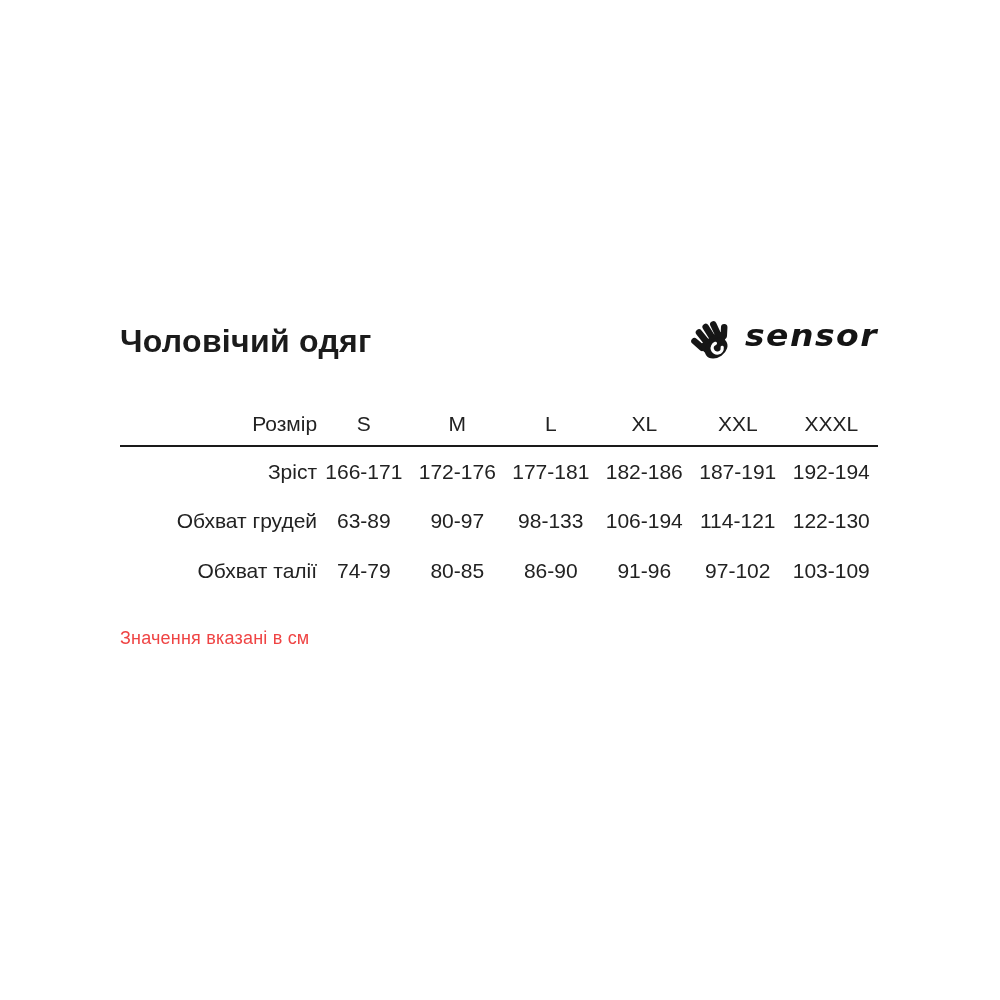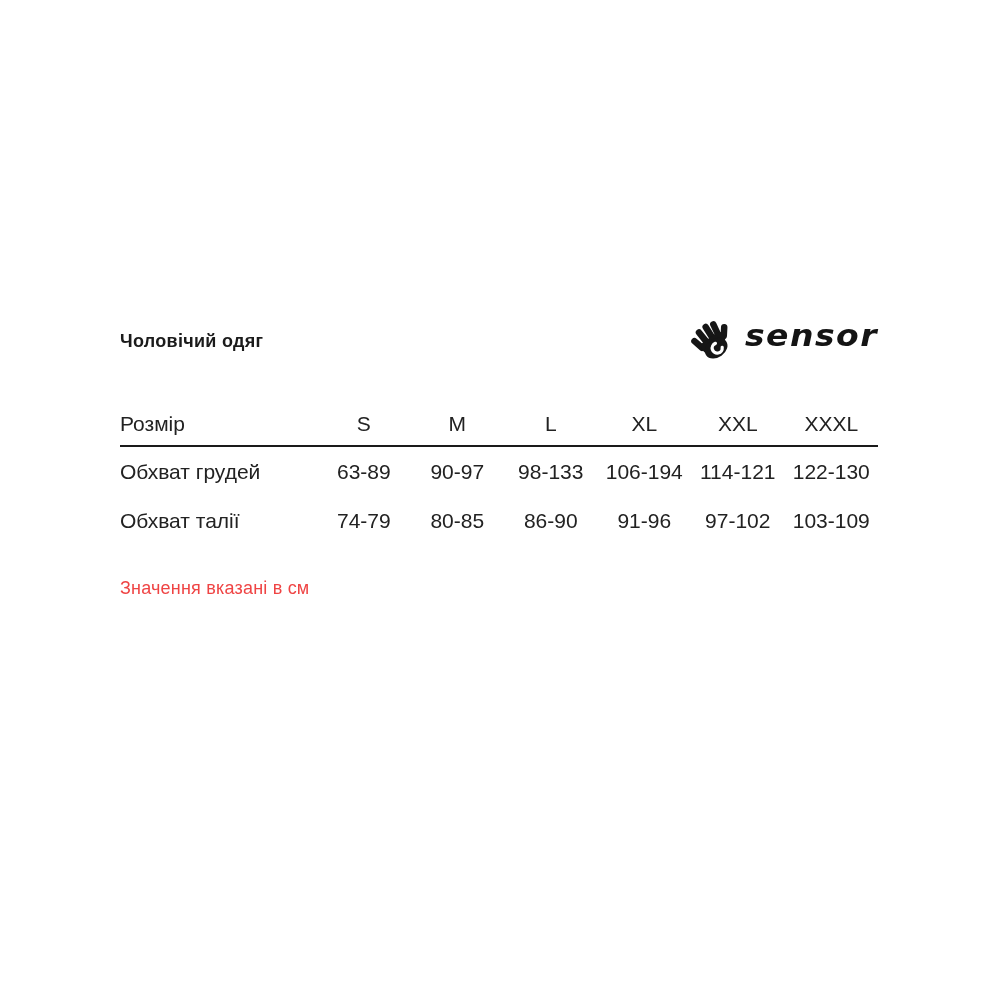--- a/index.html
+++ b/index.html
@@ -23,21 +23,21 @@
     width: 758px;
   }
   .header-row {
     display: flex;
     justify-content: space-between;
     align-items: center;
     height: 46px;
   }
   .title {
     margin: 0;
-    font-size: 18px;
+    font-size: 32px;
     font-weight: 700;
     letter-spacing: 0.3px;
     color: #1b1b1b;
   }
   .logo {
     display: flex;
     gap: 9px;
   }
   .logo-icon { width: 46px; height: 46px; display: block; }
   .logo-text {
@@ -59,21 +59,21 @@
   table.size-table th,
   table.size-table td {
     padding: 0;
     font-weight: 400;
     font-size: 21px;
     color: #222222;
     text-align: center;
     white-space: nowrap;
   }
   table.size-table .label-col {
-    text-align: left;
+    text-align: right;
     width: 26%;
   }
   table.size-table thead th {
     height: 44px;
     vertical-align: middle;
     border-bottom: 2px solid #1a1a1a;
   }
   table.size-table tbody td {
     height: 50px;
     vertical-align: middle;
@@ -119,20 +119,29 @@
           <th>S</th>
           <th>M</th>
           <th>L</th>
           <th>XL</th>
           <th>XXL</th>
           <th>XXXL</th>
         </tr>
       </thead>
       <tbody>
         <tr>
+          <td class="label-col">Зріст</td>
+          <td>166-171</td>
+          <td>172-176</td>
+          <td>177-181</td>
+          <td>182-186</td>
+          <td>187-191</td>
+          <td>192-194</td>
+        </tr>
+        <tr>
           <td class="label-col">Обхват грудей</td>
           <td>63-89</td>
           <td>90-97</td>
           <td>98-133</td>
           <td>106-194</td>
           <td>114-121</td>
           <td>122-130</td>
         </tr>
         <tr>
           <td class="label-col">Обхват талії</td>

